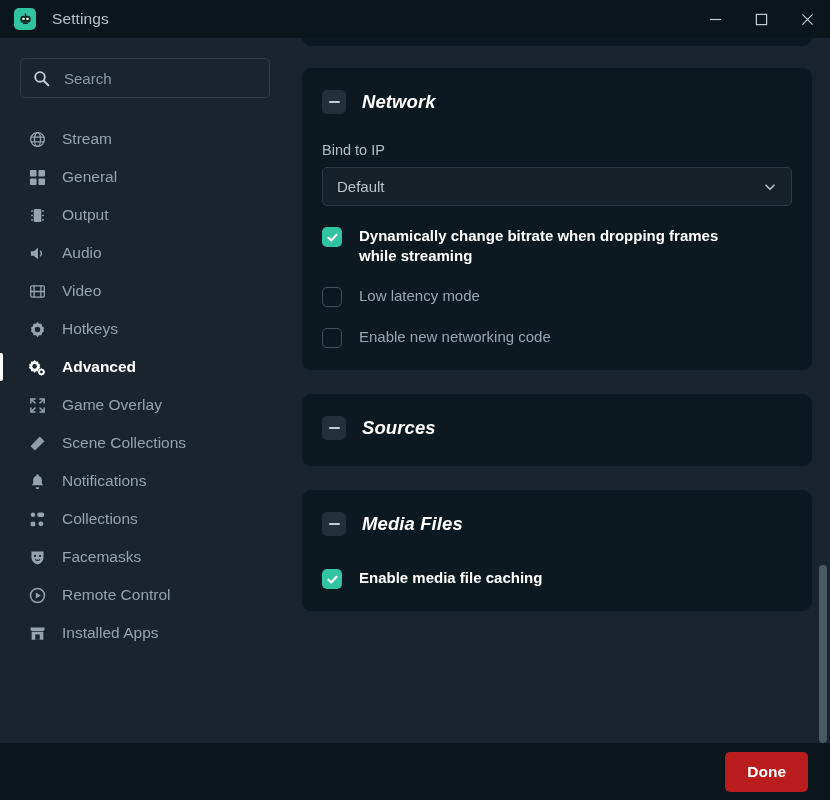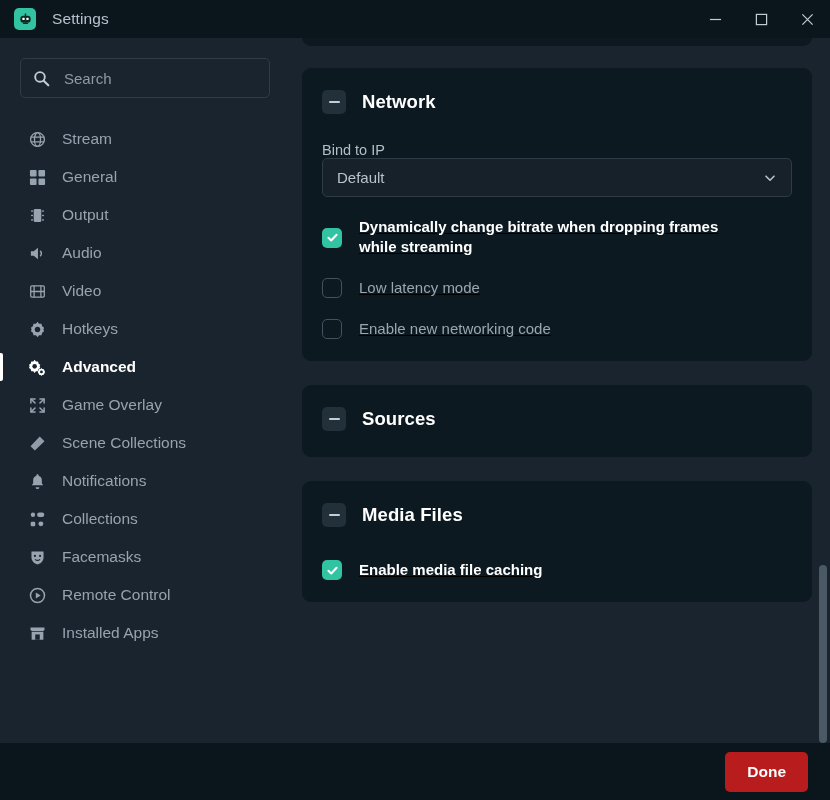--- a/index.html
+++ b/index.html
@@ -169,20 +169,21 @@
     height: 36px;
     margin-bottom: 22px;
     border-radius: 0 0 9px 9px;
   }
 
   .section-head {
     display: flex;
     align-items: center;
     padding-top: 22px;
     padding-bottom: 4px;
+    font-style: italic;
   }
   .collapse-btn {
     width: 24px;
     height: 24px;
     border-radius: 5px;
     background: #223039;
     display: flex;
     align-items: center;
     justify-content: center;
     flex: 0 0 auto;
@@ -199,20 +200,21 @@
     color: #ffffff;
     font-size: 18.5px;
     font-weight: bold;
     letter-spacing: 0.1px;
   }
 
   .field-label {
     color: #b4bec7;
     font-size: 14.5px;
     margin-top: 24px;
+    margin-bottom: 9px;
   }
   .select-box {
     height: 39px;
     border: 1px solid #2e3b47;
     border-radius: 5px;
     background: #16212a;
     display: flex;
     align-items: center;
     padding: 0 14px;
     color: #b9c3cb;
@@ -224,24 +226,23 @@
     position: absolute;
     right: 14px;
     top: 50%;
     transform: translateY(-50%);
     color: #b9c3cb;
     display: flex;
   }
 
   .check-row {
     display: flex;
-    align-items: center;
+    align-items: flex-start;
     margin-top: 20px;
     cursor: default;
-    text-decoration: underline;
   }
   .check-row:last-child { margin-bottom: 0; }
   .cbox {
     width: 20px;
     height: 20px;
     min-width: 20px;
     border-radius: 5px;
     margin-top: 1px;
     display: flex;
     align-items: center;

